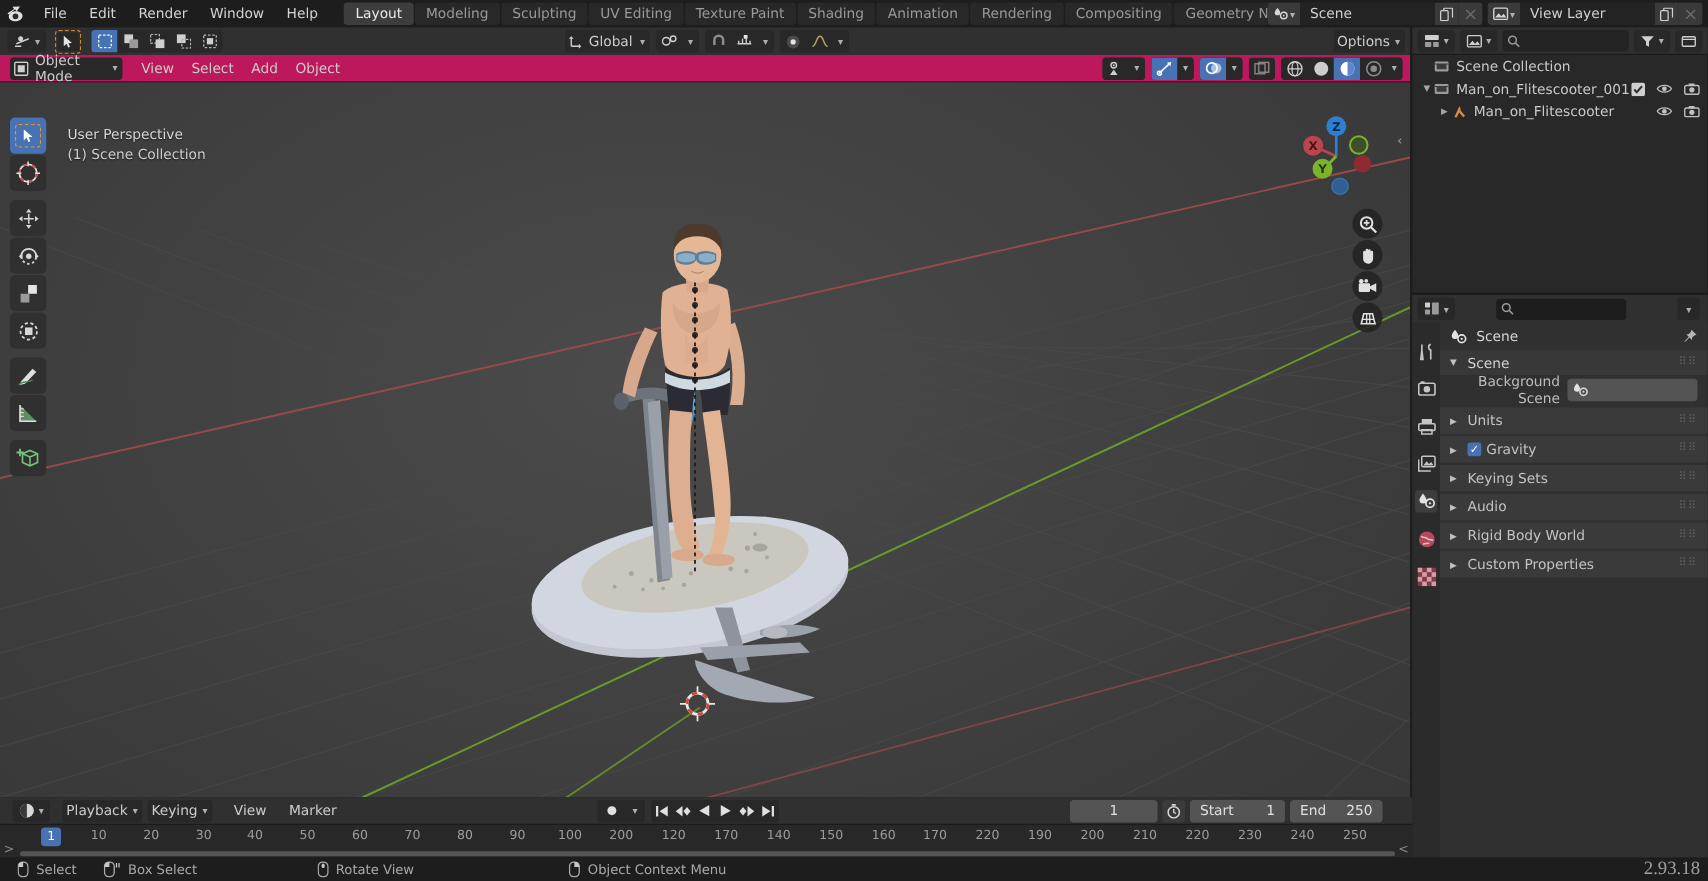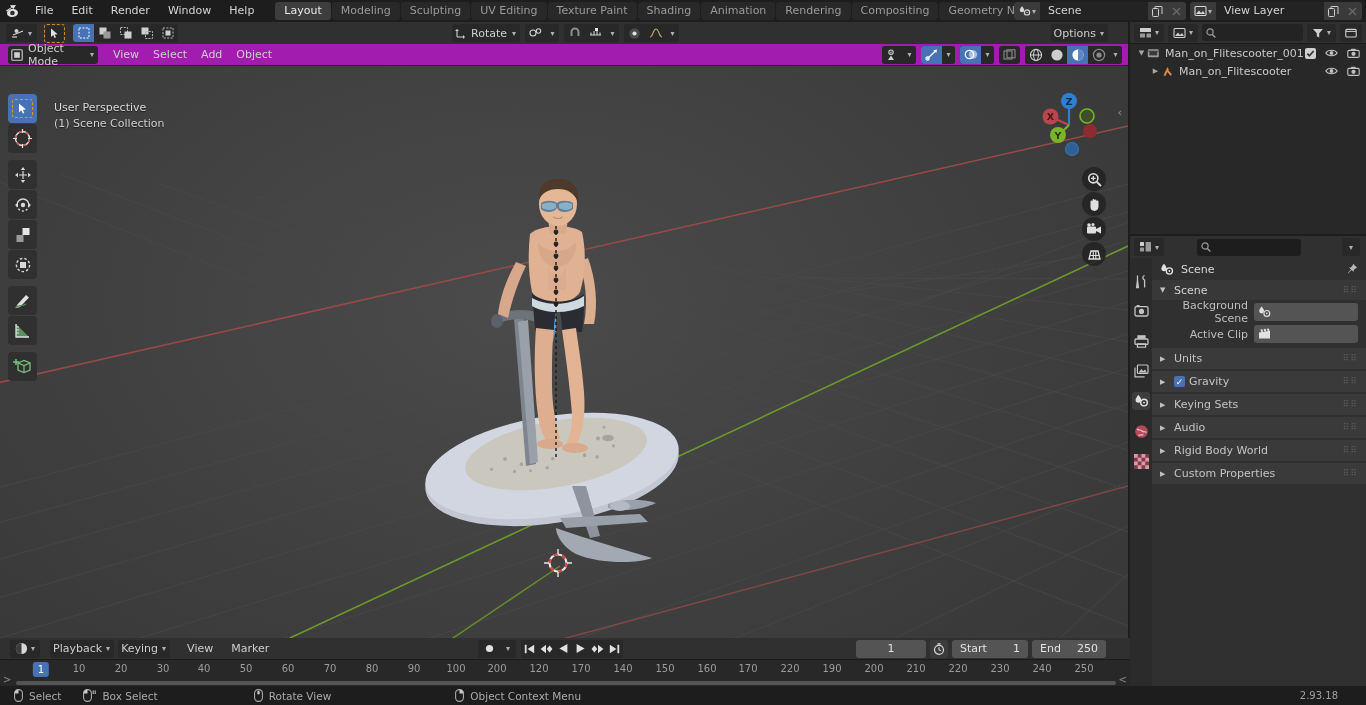--- a/index.html
+++ b/index.html
@@ -18,21 +18,21 @@
   .idblock { display:flex; align-items:center; height:18px; background:#232323; border-radius:3px; overflow:hidden; }
   .idb-icon { width:26px; height:18px; background:#3a3a3a; display:flex; align-items:center; justify-content:center; gap:1px; border-radius:3px 0 0 3px;}
   .idb-name { background:#232323; height:18px; line-height:18px; padding:0 8px; min-width:108px; font-size:11px; color:#d0d0d0; }
   .idb-btn { width:19px; height:18px; background:#3a3a3a; display:flex; align-items:center; justify-content:center; }
   .idb-btn.dim { color:#666; }
 
   
   #viewport-area { position:absolute; left:0; top:22px; width:1128px; height:616px; }
   
   #tool-settings { position:absolute; left:0; top:0; width:1128px; height:22px; background:#303030; display:flex; align-items:center; }
-  #viewport-header { position:absolute; left:0; top:22px; width:1128px; height:22px; background:#a21caf; display:flex; align-items:center; border-bottom:1px solid #1b1b1b;}
+  #viewport-header { position:absolute; left:0; top:22px; width:1128px; height:22px; background:#be185d; display:flex; align-items:center; border-bottom:1px solid #1b1b1b;}
   .hbtn { height:18px; display:flex; align-items:center; justify-content:center; background:#282828; border-radius:3px; padding:0 5px; color:#c8c8c8; }
   .hgroup { display:flex; align-items:center; background:#282828; border-radius:3px; overflow:hidden; margin-right:5px; }
   .hgroup > .seg { width:21px; height:18px; display:flex; align-items:center; justify-content:center; background:#282828; }
   .hgroup > .seg.on { background:#4772b3; }
   .txtbtn { height:18px; line-height:18px; padding:0 7px; font-size:11px; color:#cdcdcd; border-radius:3px; }
   .dropd { display:flex; align-items:center; height:18px; background:#282828; border-radius:3px; padding:0 4px 0 3px; gap:4px; color:#cdcdcd; font-size:11px;}
   .caret { font-size:8px; color:#b0b0b0; }
 
   
   #viewport { position:absolute; left:0; top:44px; width:1128px; height:572px; overflow:hidden;
@@ -91,21 +91,21 @@
   .numfield2 { height:18px; background:#545454; border-radius:3px; display:flex; align-items:center; justify-content:space-between; padding:0 8px; font-size:11px; color:#e0e0e0;}
   #tl-ruler { position:absolute; left:0; top:22px; width:1130px; height:20px; background:#282828; }
   .tick { position:absolute; top:3px; font-size:10px; color:#9c9c9c; transform:translateX(-50%); }
   #playhead { position:absolute; top:2px; height:15px; background:#4772b3; border-radius:3px; color:#fff; font-size:10px; display:flex; align-items:center; justify-content:center; padding:0 5px; transform:translateX(-50%);}
   #tl-scroll { position:absolute; left:0; top:42px; width:1130px; height:6px; }
   #tl-scroll .bar { position:absolute; left:16px; right:14px; top:1px; height:4px; background:#555; border-radius:2px;}
 
   
   #statusbar { position:absolute; left:0; top:686px; width:1366px; height:19px; background:#1d1d1d; display:flex; align-items:center; }
   .status-item { display:flex; align-items:center; gap:6px; font-size:10.5px; color:#a9a9a9; }
-  #version { position:absolute; right:28px; font-size:10px; color:#a0a0a0; }
+  #version { position:absolute; right:6px; font-size:15px; color:#a0a0a0;font-family:Liberation Serif, serif; }
 
   svg { display:block; }
 </style>
 </head>
 <body>
 
 <div id="topbar">
   <div class="blender-logo">
     <svg width="16" height="14" viewBox="0 0 16 14">
         <path d="M2 9.2c0-2.4 2.6-4.2 5.6-4.2 3 0 5.4 1.6 5.4 3.8S10.5 13 7.4 13C4.4 13 2 11.5 2 9.2z" fill="#e0e0e0"></path>
@@ -234,21 +234,21 @@
     <div style="position:absolute; left:452px; display:flex; align-items:center; gap:5px;">
       <div class="dropd" style="width:68px; justify-content:space-between;">
         <span style="display:flex;align-items:center;gap:4px;">
           <span>
             <svg width="12" height="12" viewBox="0 0 12 12">
                 <path d="M2 10 L2 3 M2 10 L9 10" stroke="#cfcfcf" stroke-width="1.1"></path>
                 <path d="M2 2 L4 4 L0 4z" fill="#cfcfcf"></path>
                 <path d="M10 10 L8 8 L8 12z" fill="#cfcfcf"></path>
               </svg>
           </span>
-          <span>Rotate</span>
+          <span>Global</span>
         </span>
         <span class="caret">▾</span>
       </div>
       <div class="hgroup" style="margin:0;">
         <div class="seg">
           <svg width="13" height="12" viewBox="0 0 13 12">
               <circle cx="4" cy="6" r="3" fill="none" stroke="#cfcfcf" stroke-width="1.1"></circle>
               <circle cx="9.5" cy="4" r="2.2" fill="none" stroke="#cfcfcf" stroke-width="1.1"></circle>
             </svg>
         </div>
@@ -284,21 +284,21 @@
           <svg width="14" height="12" viewBox="0 0 14 12">
               <path d="M1 10 C4 10 4 2 7 2 C10 2 10 10 13 10" fill="none" stroke="#b9a26a" stroke-width="1.2"></path>
             </svg>
         </div>
         <div class="seg" style="width:13px">
             <span class="caret">▾</span>
           </div>
       </div>
     </div>
 
-    <div style="position:absolute; right:20px;text-align:right;" class="dropd">
+    <div style="position:absolute; right:4px;text-align:right;" class="dropd">
       <span>Options</span>
       <span class="caret">▾</span>
     </div>
   </div>
 
   <div id="viewport-header">
     <div class="dropd" style="margin-left:8px; width:90px; justify-content:space-between;">
       <span style="display:flex;align-items:center;gap:5px;">
         <span>
           <svg width="12" height="12" viewBox="0 0 12 12">
@@ -690,20 +690,31 @@
     <div class="hbtn">
       <svg width="12" height="12" viewBox="0 0 12 12">
           <rect x="0.8" y="2.4" width="10.4" height="7.6" rx="1" fill="none" stroke="#cfcfcf" stroke-width="1.1"></rect>
           <path d="M0.8 4.4 H11.2" stroke="#cfcfcf" stroke-width="1"></path>
         </svg>
     </div>
   </div>
 
   <div>
 
+    <div class="ol-row" style="padding-left:6px;">
+      <span class="disc"></span>
+      <span style="margin-right:5px;">
+        <svg width="13" height="12" viewBox="0 0 13 12">
+            <rect x="0.8" y="2.2" width="11" height="8" rx="1" fill="#9a9a9a"></rect>
+            <rect x="2.4" y="4.2" width="7.8" height="4.2" fill="#3a3a3a"></rect>
+            <path d="M0.8 4.2 H11.8" stroke="#3a3a3a" stroke-width="0.9"></path>
+          </svg>
+      </span>
+      <span>Scene Collection</span>
+    </div>
 
     <div class="ol-row" style="padding-left:6px;">
       <span class="disc">▼</span>
       <span style="margin-right:5px;">
         <svg width="13" height="12" viewBox="0 0 13 12">
             <rect x="0.8" y="2.2" width="11" height="8" rx="1" fill="#9a9a9a"></rect>
             <rect x="2.4" y="4.2" width="7.8" height="4.2" fill="#3a3a3a"></rect>
             <path d="M0.8 4.2 H11.8" stroke="#3a3a3a" stroke-width="0.9"></path>
           </svg>
       </span>
@@ -869,31 +880,20 @@
         <span>
           <svg width="13" height="12" viewBox="0 0 13 12">
               <path d="M3.6 0.6 C5.4 2.8 6 4 6 5 a2.4 2.4 0 0 1-4.8 0 C1.2 4 1.8 2.8 3.6 0.6z" fill="#e0e0e0"></path>
               <circle cx="8.8" cy="7.4" r="2.9" fill="none" stroke="#e0e0e0" stroke-width="1.2"></circle>
               <circle cx="8.8" cy="7.4" r="0.8" fill="#e0e0e0"></circle>
             </svg>
         </span>
       </span>
     </div>
 
-    <div class="prop-row">
-      <span class="prop-label">Active Clip</span>
-      <span class="prop-field">
-        <span>
-          <svg width="13" height="12" viewBox="0 0 13 12">
-              <path d="M1 4.4 L12 2.8 L12 10.6 L1 10.6z" fill="#e0e0e0"></path>
-              <path d="M2.4 1.6 L4.4 1.2 L5.2 3.6 L3.2 4z M5.6 1.1 L7.6 0.8 L8.4 3.2 L6.4 3.5z M8.8 0.7 L10.8 0.4 L11.6 2.8 L9.6 3.1z" fill="#e0e0e0"></path>
-            </svg>
-        </span>
-      </span>
-    </div>
 
     <div class="panel-closed-row" style="margin-top:4px;">
       <span class="tri">▶</span>
       <span>Units</span>
       <span class="grip">⠿⠿</span>
     </div>
 
     <div class="panel-closed-row">
       <span class="tri">▶</span>
       <span class="chk">✓</span>

